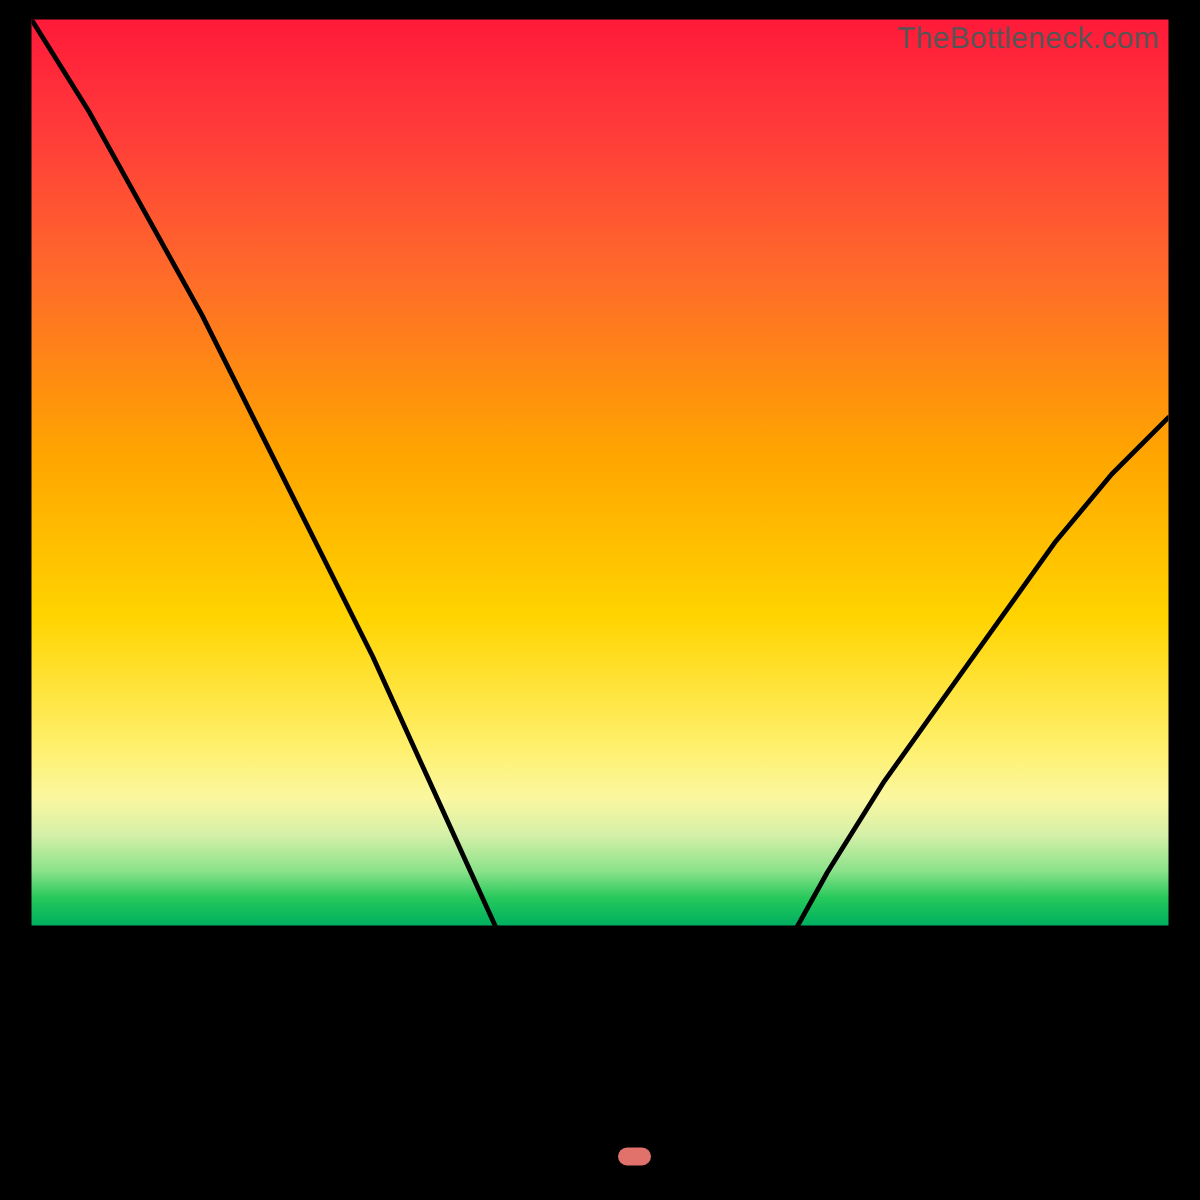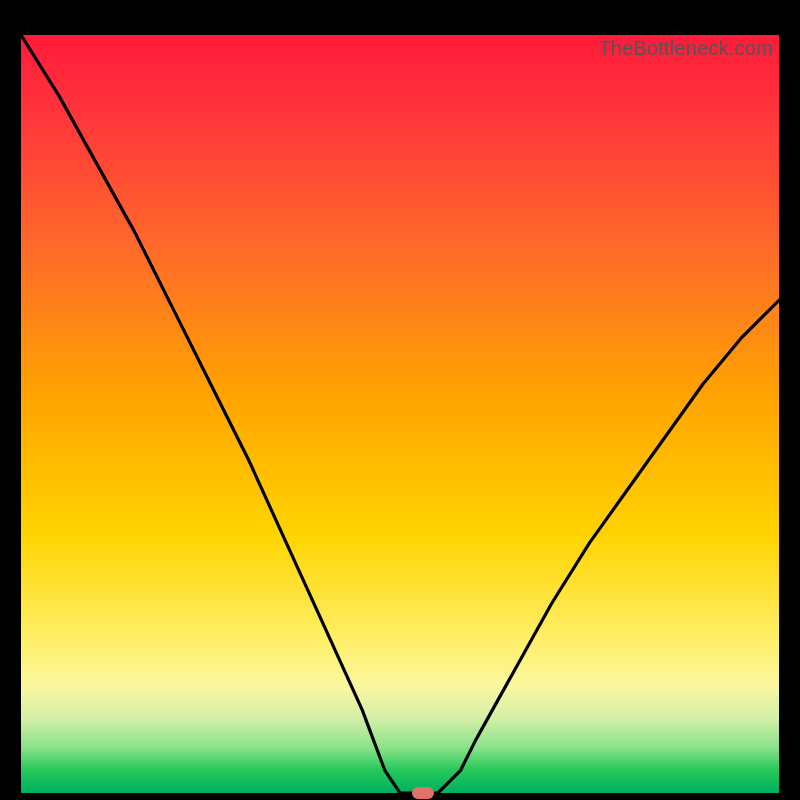--- a/index.html
+++ b/index.html
@@ -15,23 +15,23 @@
     position: absolute;
     left: 0;
     top: 0;
     width: 800px;
     height: 800px;
     background: #000;
   }
   .plot {
     position: absolute;
     left: 21px;
-    top: 35px;
+    top: 13px;
     width: 758px;
-    height: 758px;
+    height: 604px;
     background: linear-gradient(
       to bottom,
       #ff1a3a 0%,
       #ff3a3a 12%,
       #ff6a2a 28%,
       #ffa500 48%,
       #ffd400 66%,
       #fff06a 80%,
       #faf7a0 86%,
       #d5f0a8 90%,

